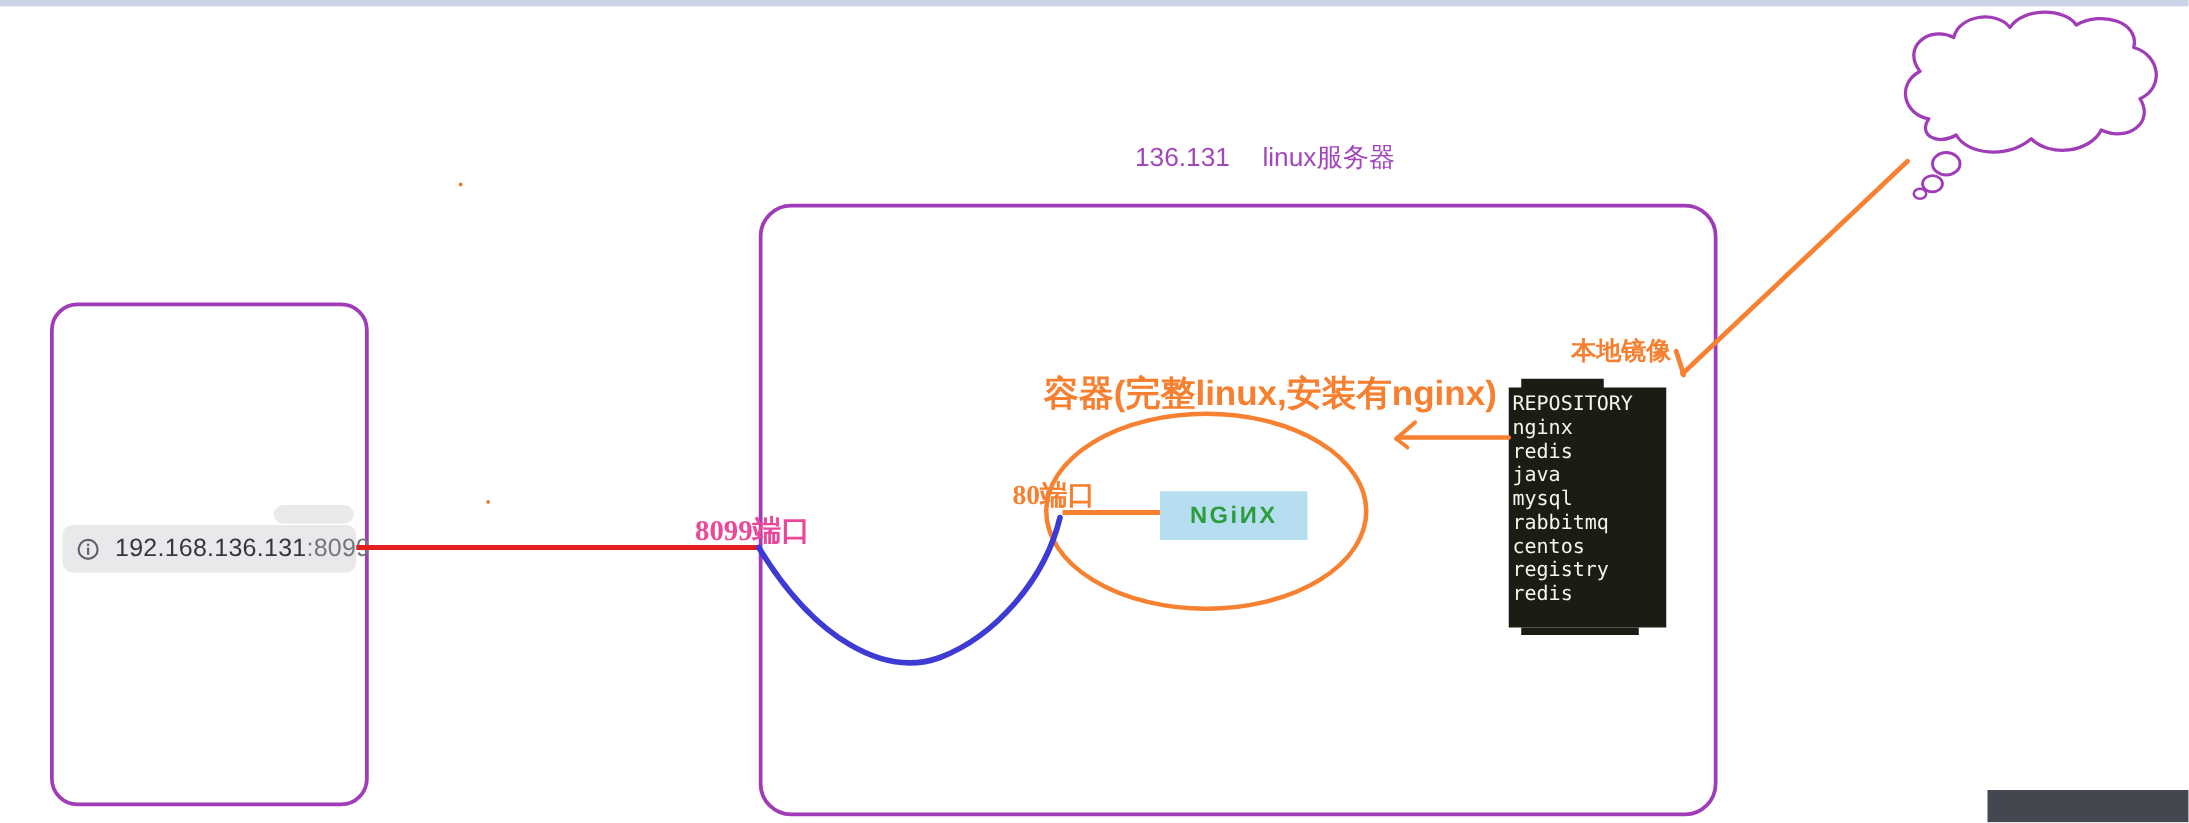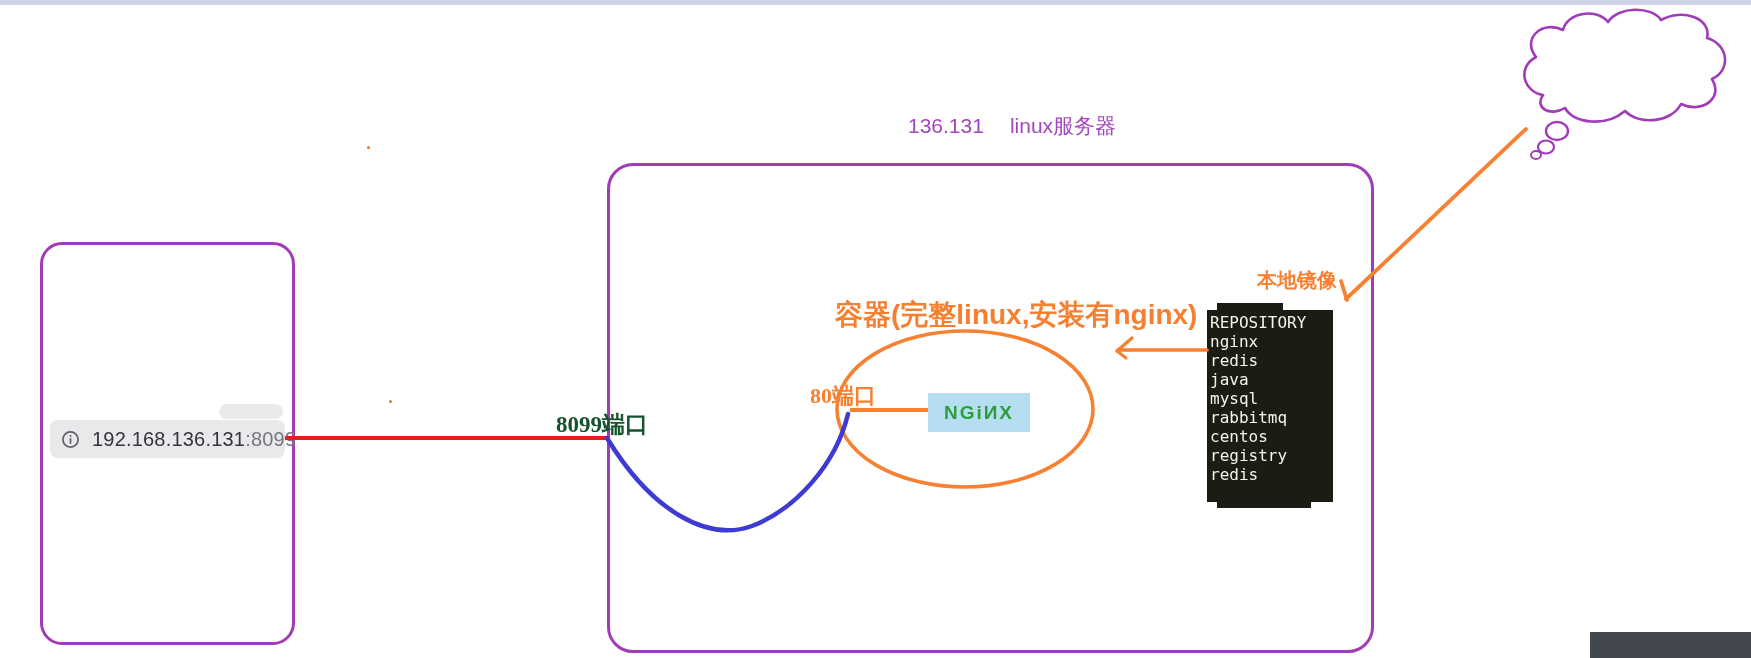--- a/index.html
+++ b/index.html
@@ -25,26 +25,26 @@
   .addr-bar{
     left:50px;top:420px;width:235px;height:38px;background:#e9e9eb;border-radius:8px;
     display:flex;align-items:center;padding-left:11px;box-sizing:border-box;
   }
   .addr-icon{width:19px;height:19px;flex:0 0 auto;margin-right:12px;}
   .addr-text{font-size:20px;color:#33363b;letter-spacing:.2px;white-space:nowrap;}
   .addr-port{color:#74787e;}
   
   .port-label{font-weight:bold;font-family:Liberation Serif, serif;}
   .port80{left:810px;top:381px;font-size:22px;color:#f78030;}
-  .port8099{left:556px;top:409px;font-size:23px;color:#14532d;}
+  .port8099{left:556px;top:409px;font-size:23px;color:#ec4899;}
   
   .container-label{left:835px;top:296px;font-size:28px;font-weight:bold;color:#f78030;white-space:nowrap;}
   
   .nginx-box{
-    left:928px;top:393px;width:102px;height:39px;background:#b5dff0;
+    left:928px;top:393px;width:118px;height:39px;background:#b5dff0;
     display:flex;align-items:center;justify-content:center;
   }
   .nginx-text{color:#2d9c3c;font-weight:bold;font-size:19px;letter-spacing:2px;}
   
   .local-label{left:1216px;top:267px;font-size:20px;font-weight:bold;color:#f78030;margin-left:41px;}
   .terminal{
     left:1207px;top:310px;width:126px;height:192px;background:#1c1c14;
     color:#f4f4ee;font-family:"DejaVu Sans Mono","Liberation Mono",monospace;
     font-size:16px;line-height:19px;padding:3px 16px 0 3px;box-sizing:border-box;overflow:hidden;
   }

